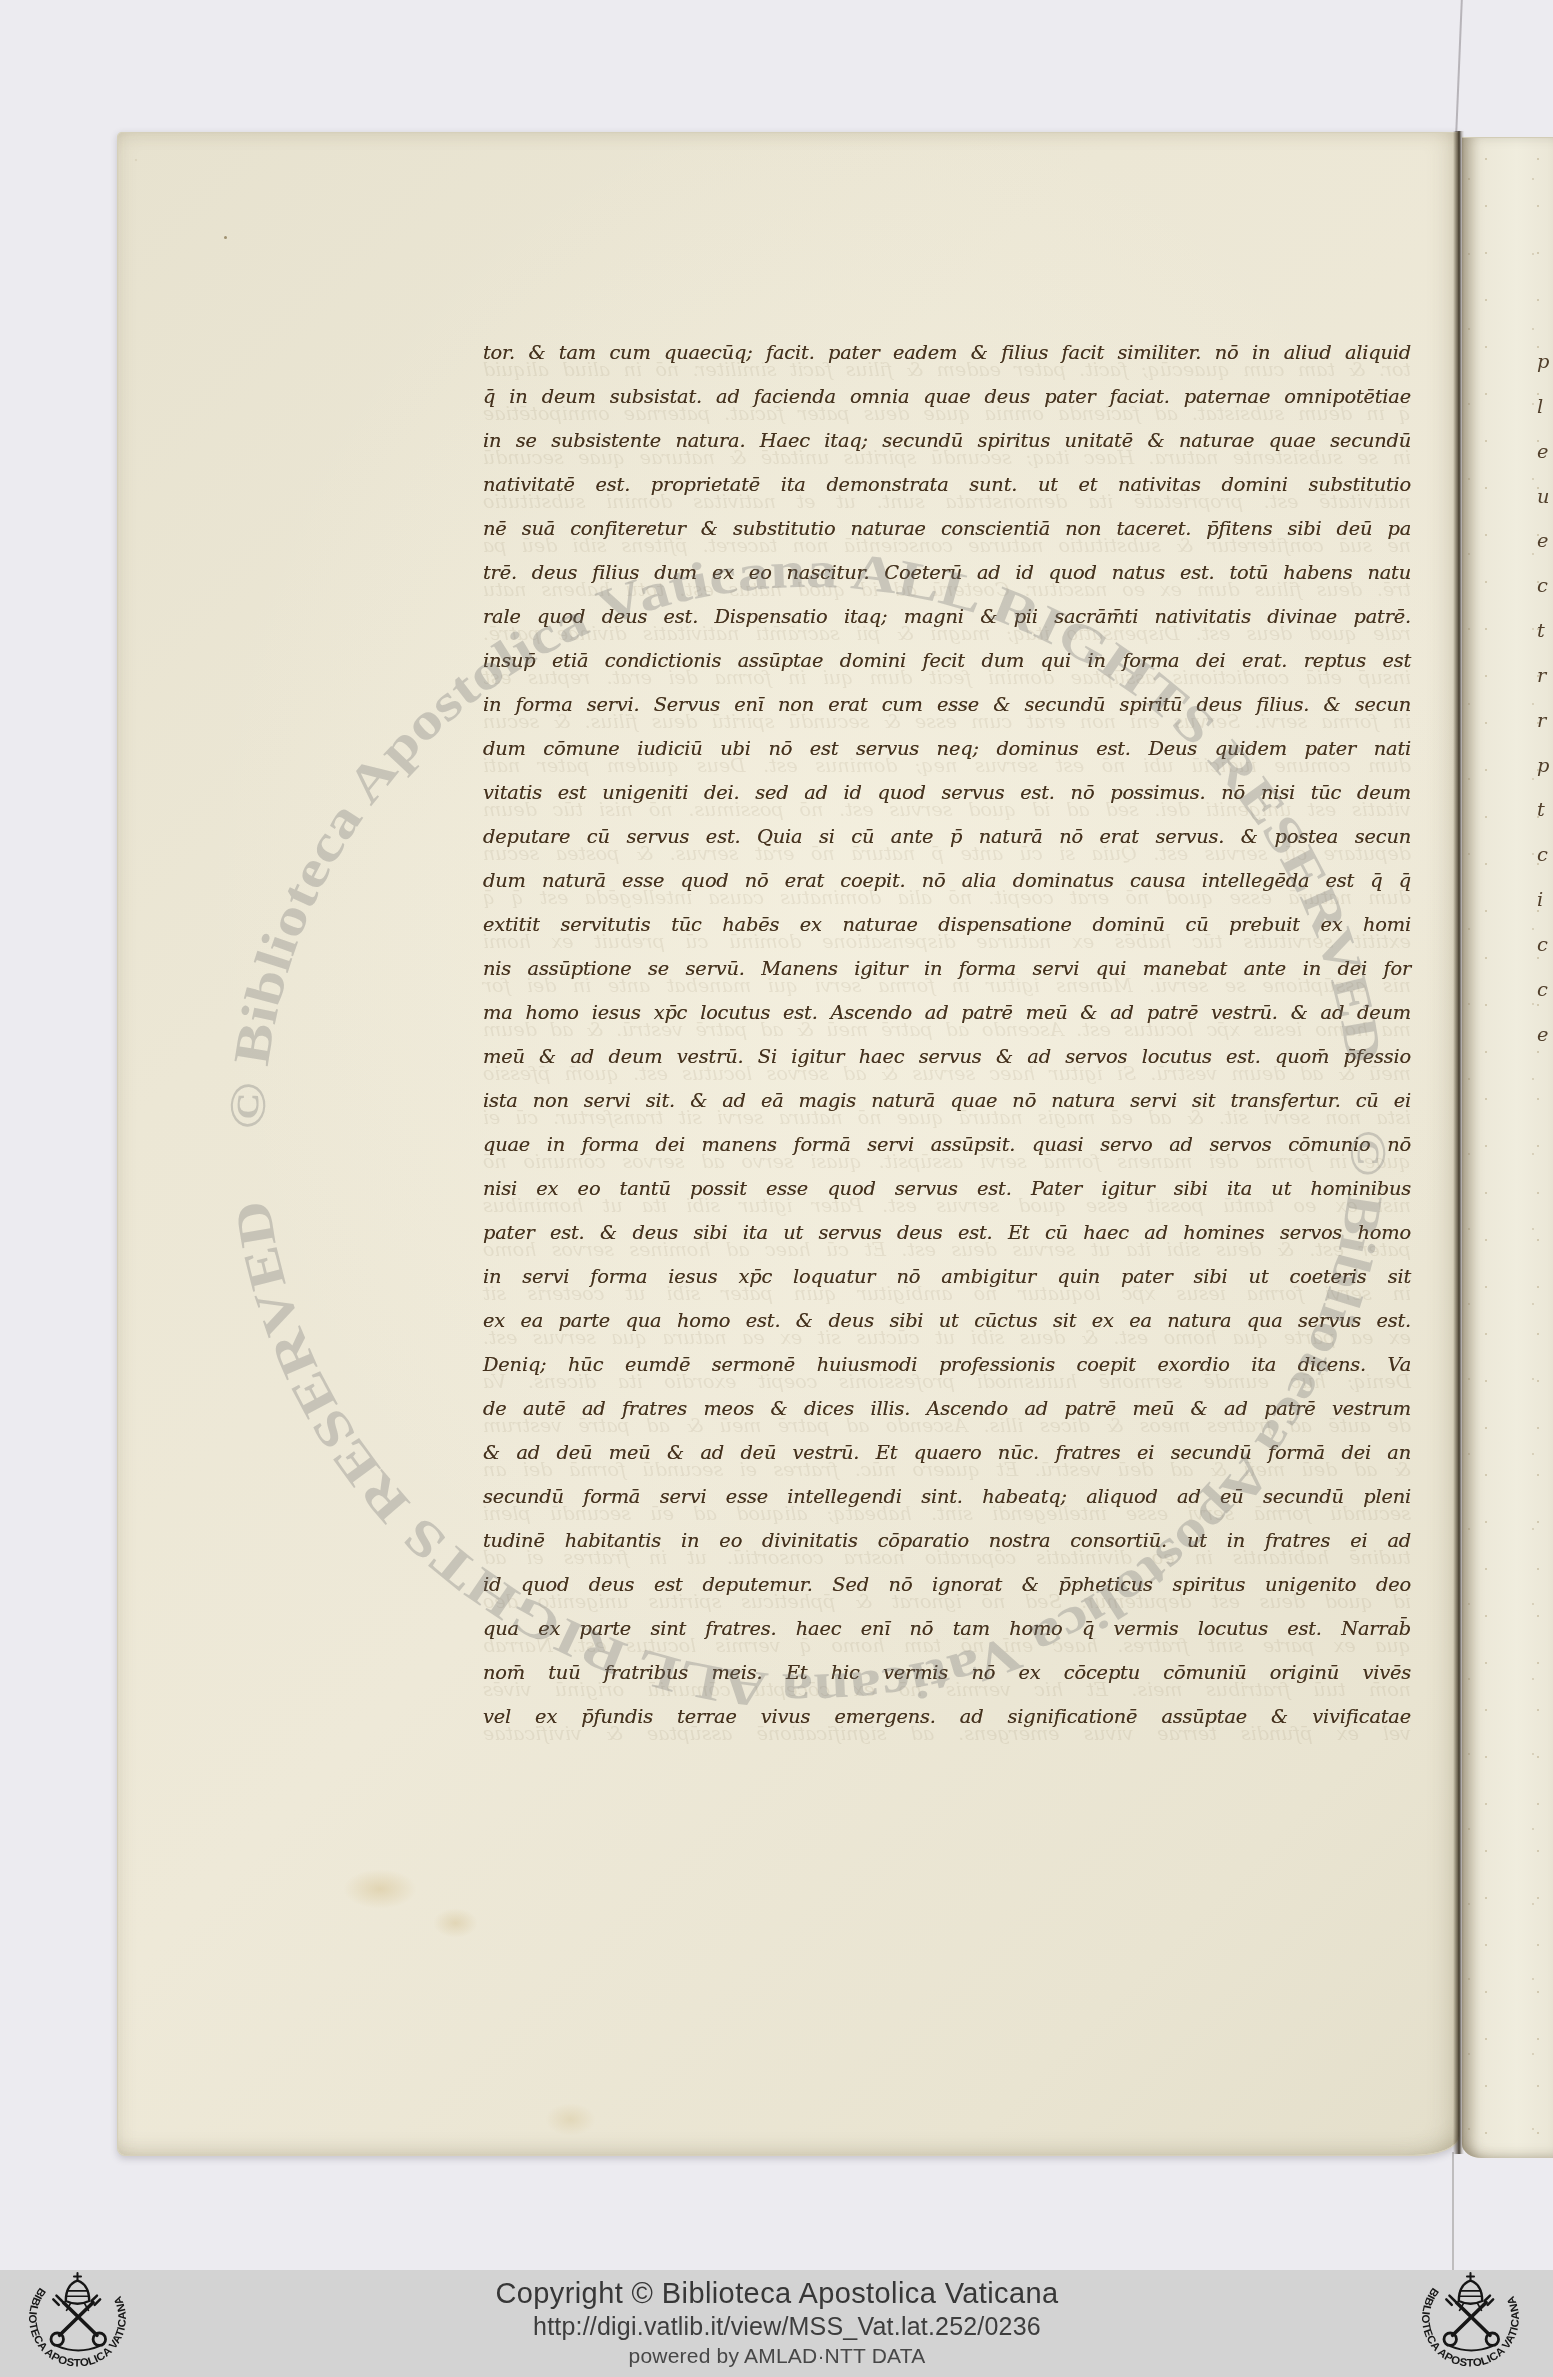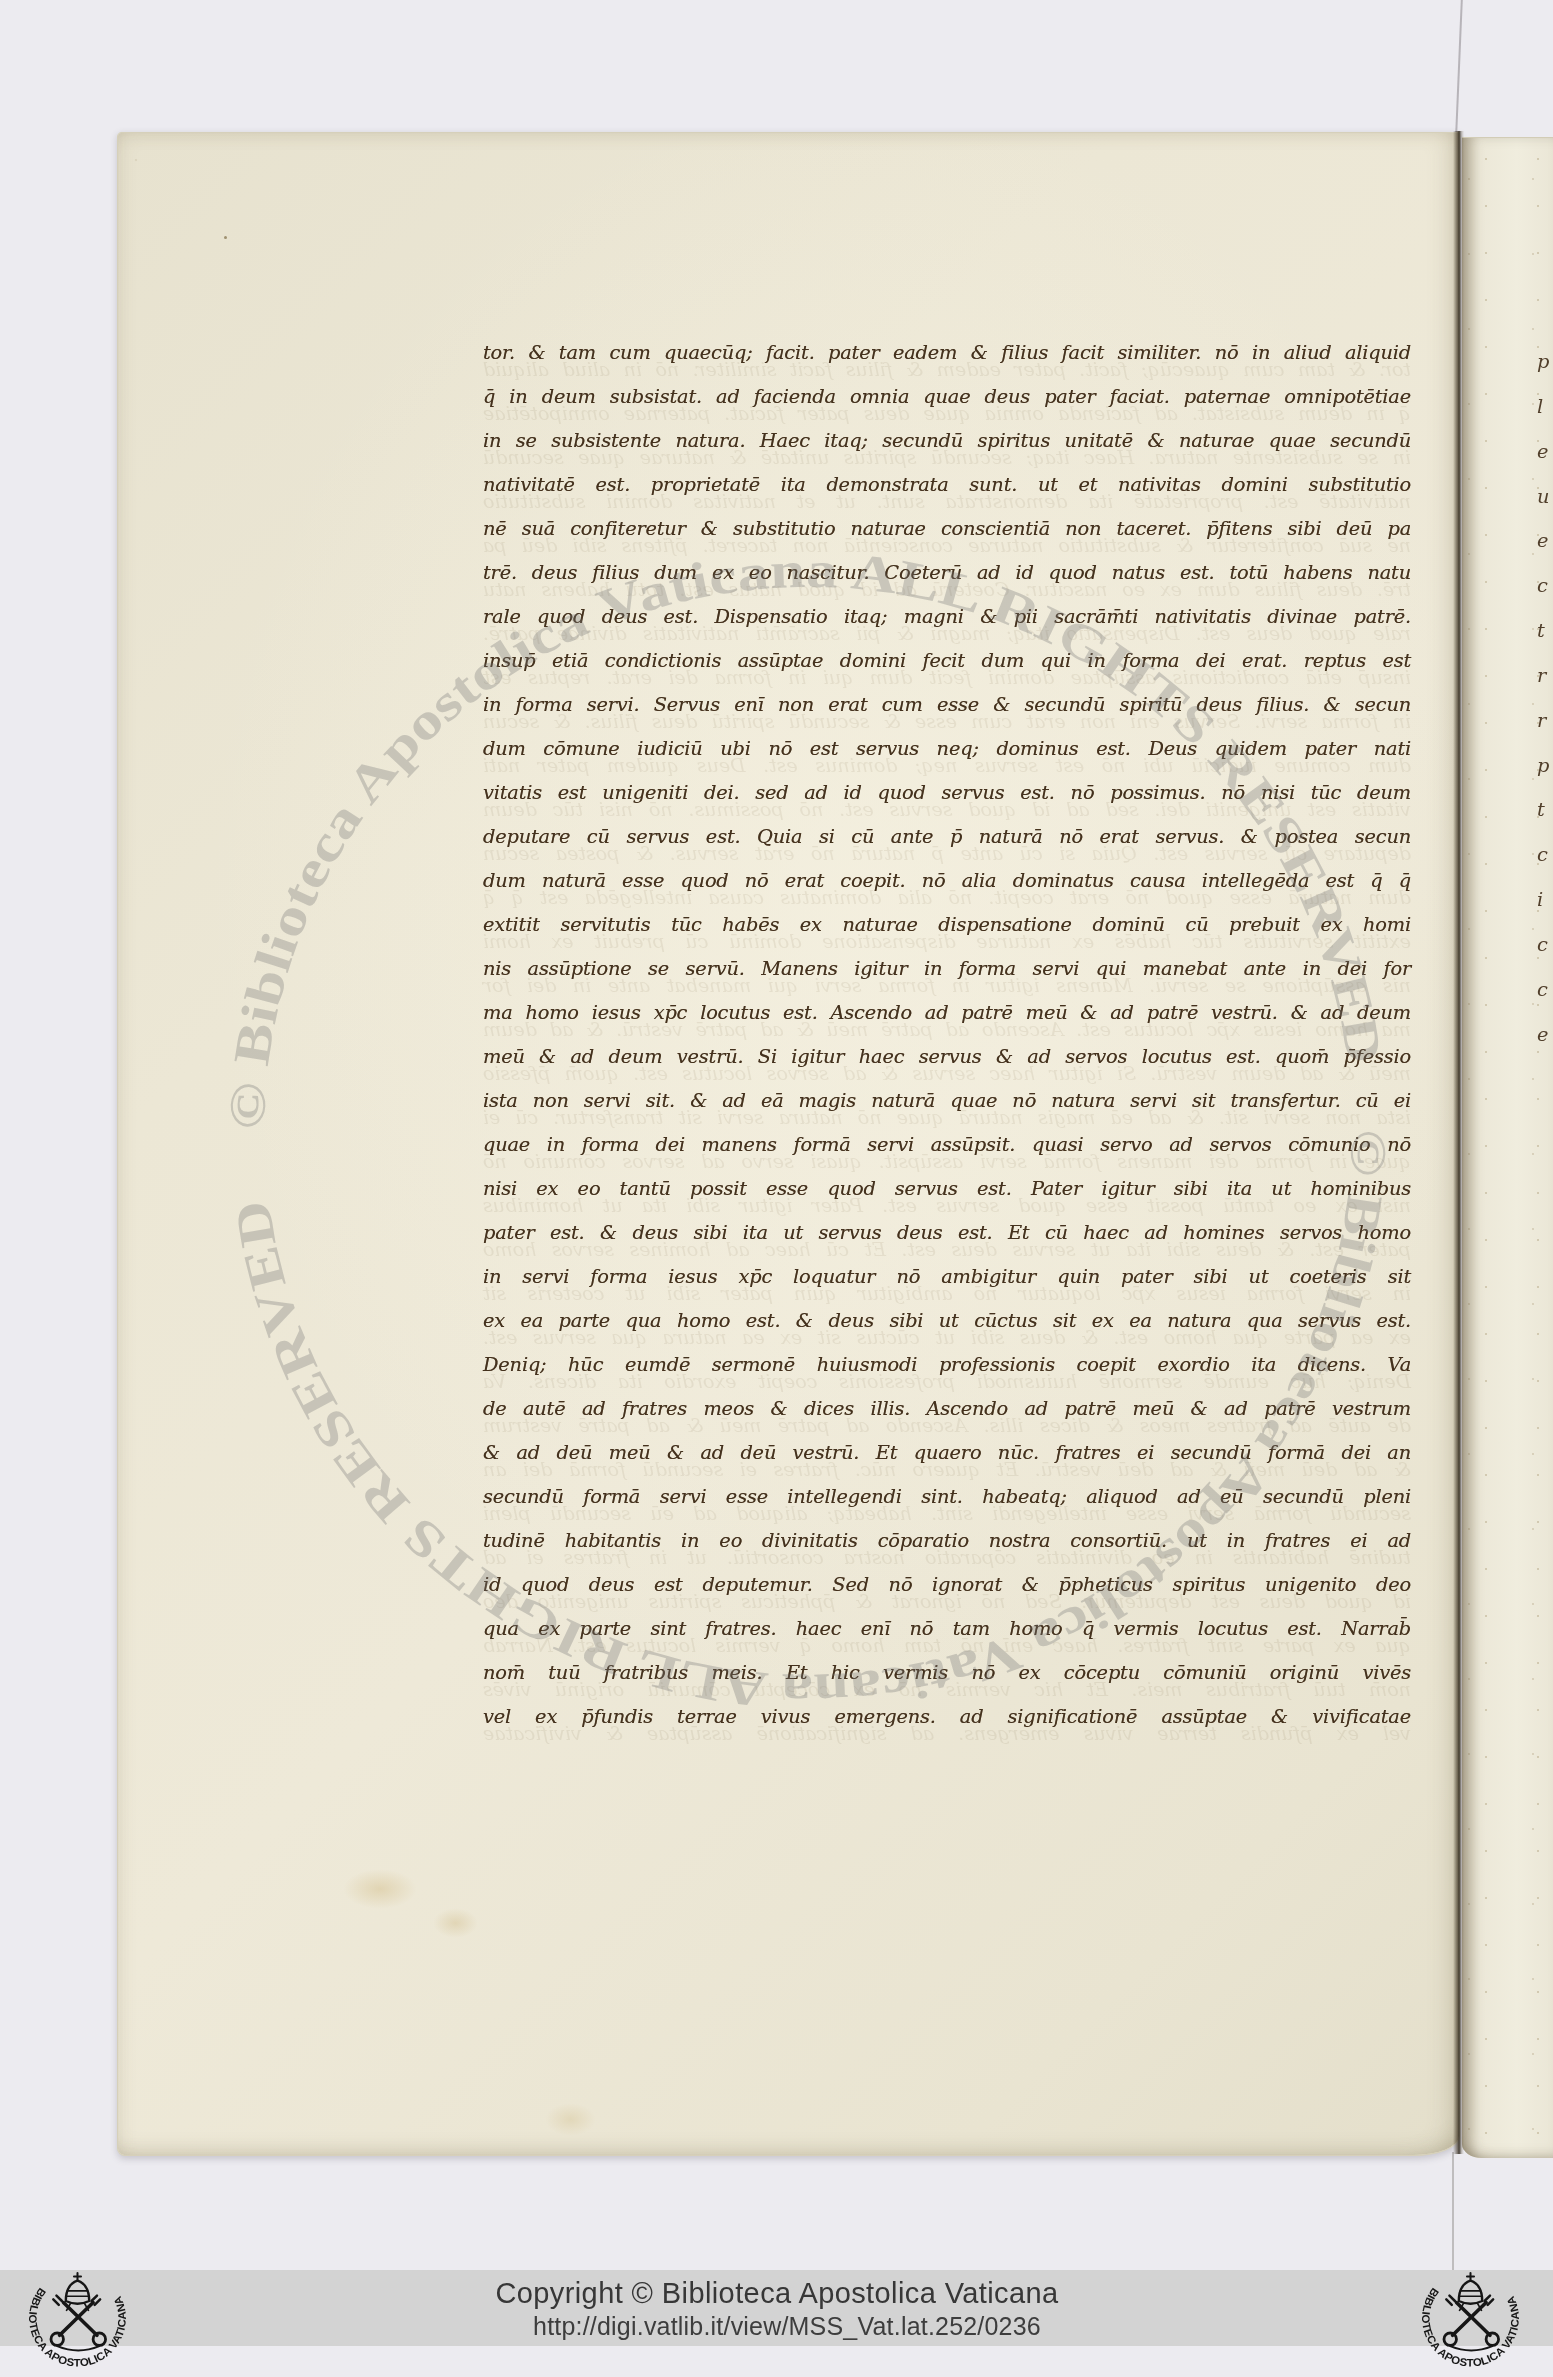--- a/index.html
+++ b/index.html
@@ -90,21 +90,21 @@
     position:absolute;left:75px;width:17px;height:31px;overflow:hidden;
     font-family:"DejaVu Serif", serif;font-style:italic;
     font-size:19.4px;color:#44311D;opacity:.92;
   }
 
   
   .watermark{position:absolute;left:0;top:0;z-index:3;pointer-events:none;}
 
   
   .footer{
-    position:absolute;left:0;top:2270px;width:1554px;height:76px;
+    position:absolute;left:0;top:2270px;width:1554px;height:107px;
     background:#D3D3D3;z-index:5;
   }
   .footer-text{
     position:absolute;left:0;right:0;top:6.2px;text-align:center;
     font-family:"Liberation Sans", sans-serif;
   }
   .f-copyright{font-size:29px;line-height:35px;color:#373737;letter-spacing:0.4px;}
   .f-url{font-size:25px;line-height:31px;color:#3d3d3d;letter-spacing:0.2px;margin-left:20px;}
   .f-powered{font-size:21px;line-height:28px;color:#474747;letter-spacing:0.2px;}
   .seal{position:absolute;top:2262px;z-index:6;}
@@ -220,20 +220,21 @@
     </defs>
     <text font-family="Liberation Serif, serif" font-weight="bold" font-size="66" fill="#767676" fill-opacity="0.32">
       <textPath id="wm-textpath" href="#wm-circle" startOffset="0" textLength="4350" lengthAdjust="spacingAndGlyphs">© Biblioteca Apostolica Vaticana ALL RIGHTS RESERVED © Biblioteca Apostolica Vaticana ALL RIGHTS RESERVED </textPath>
     </text>
   </svg>
 
   <div class="footer">
     <div class="footer-text">
       <div class="f-copyright">Copyright © Biblioteca Apostolica Vaticana</div>
       <div class="f-url">http://digi.vatlib.it/view/MSS_Vat.lat.252/0236</div>
+      <div class="f-powered">powered by AMLAD·NTT DATA</div>
     </div>
   </div>
 
   <svg class="seal left" width="117" height="117" viewBox="0 0 150 150">
     <defs>
         <path id="seal-arc-l" d="M 27.5 32.1 A 62 62 0 1 0 122.5 32.1" fill="none"></path>
       </defs>
     <g stroke="#161616" fill="none" stroke-linecap="round">
       <path d="M75 14 L75 24 M70.5 18.5 L79.5 18.5" stroke-width="2.6"></path>
       <path d="M60 50 Q60 29 75 24 Q90 29 90 50 Q75 57 60 50 Z" stroke-width="3"></path>

